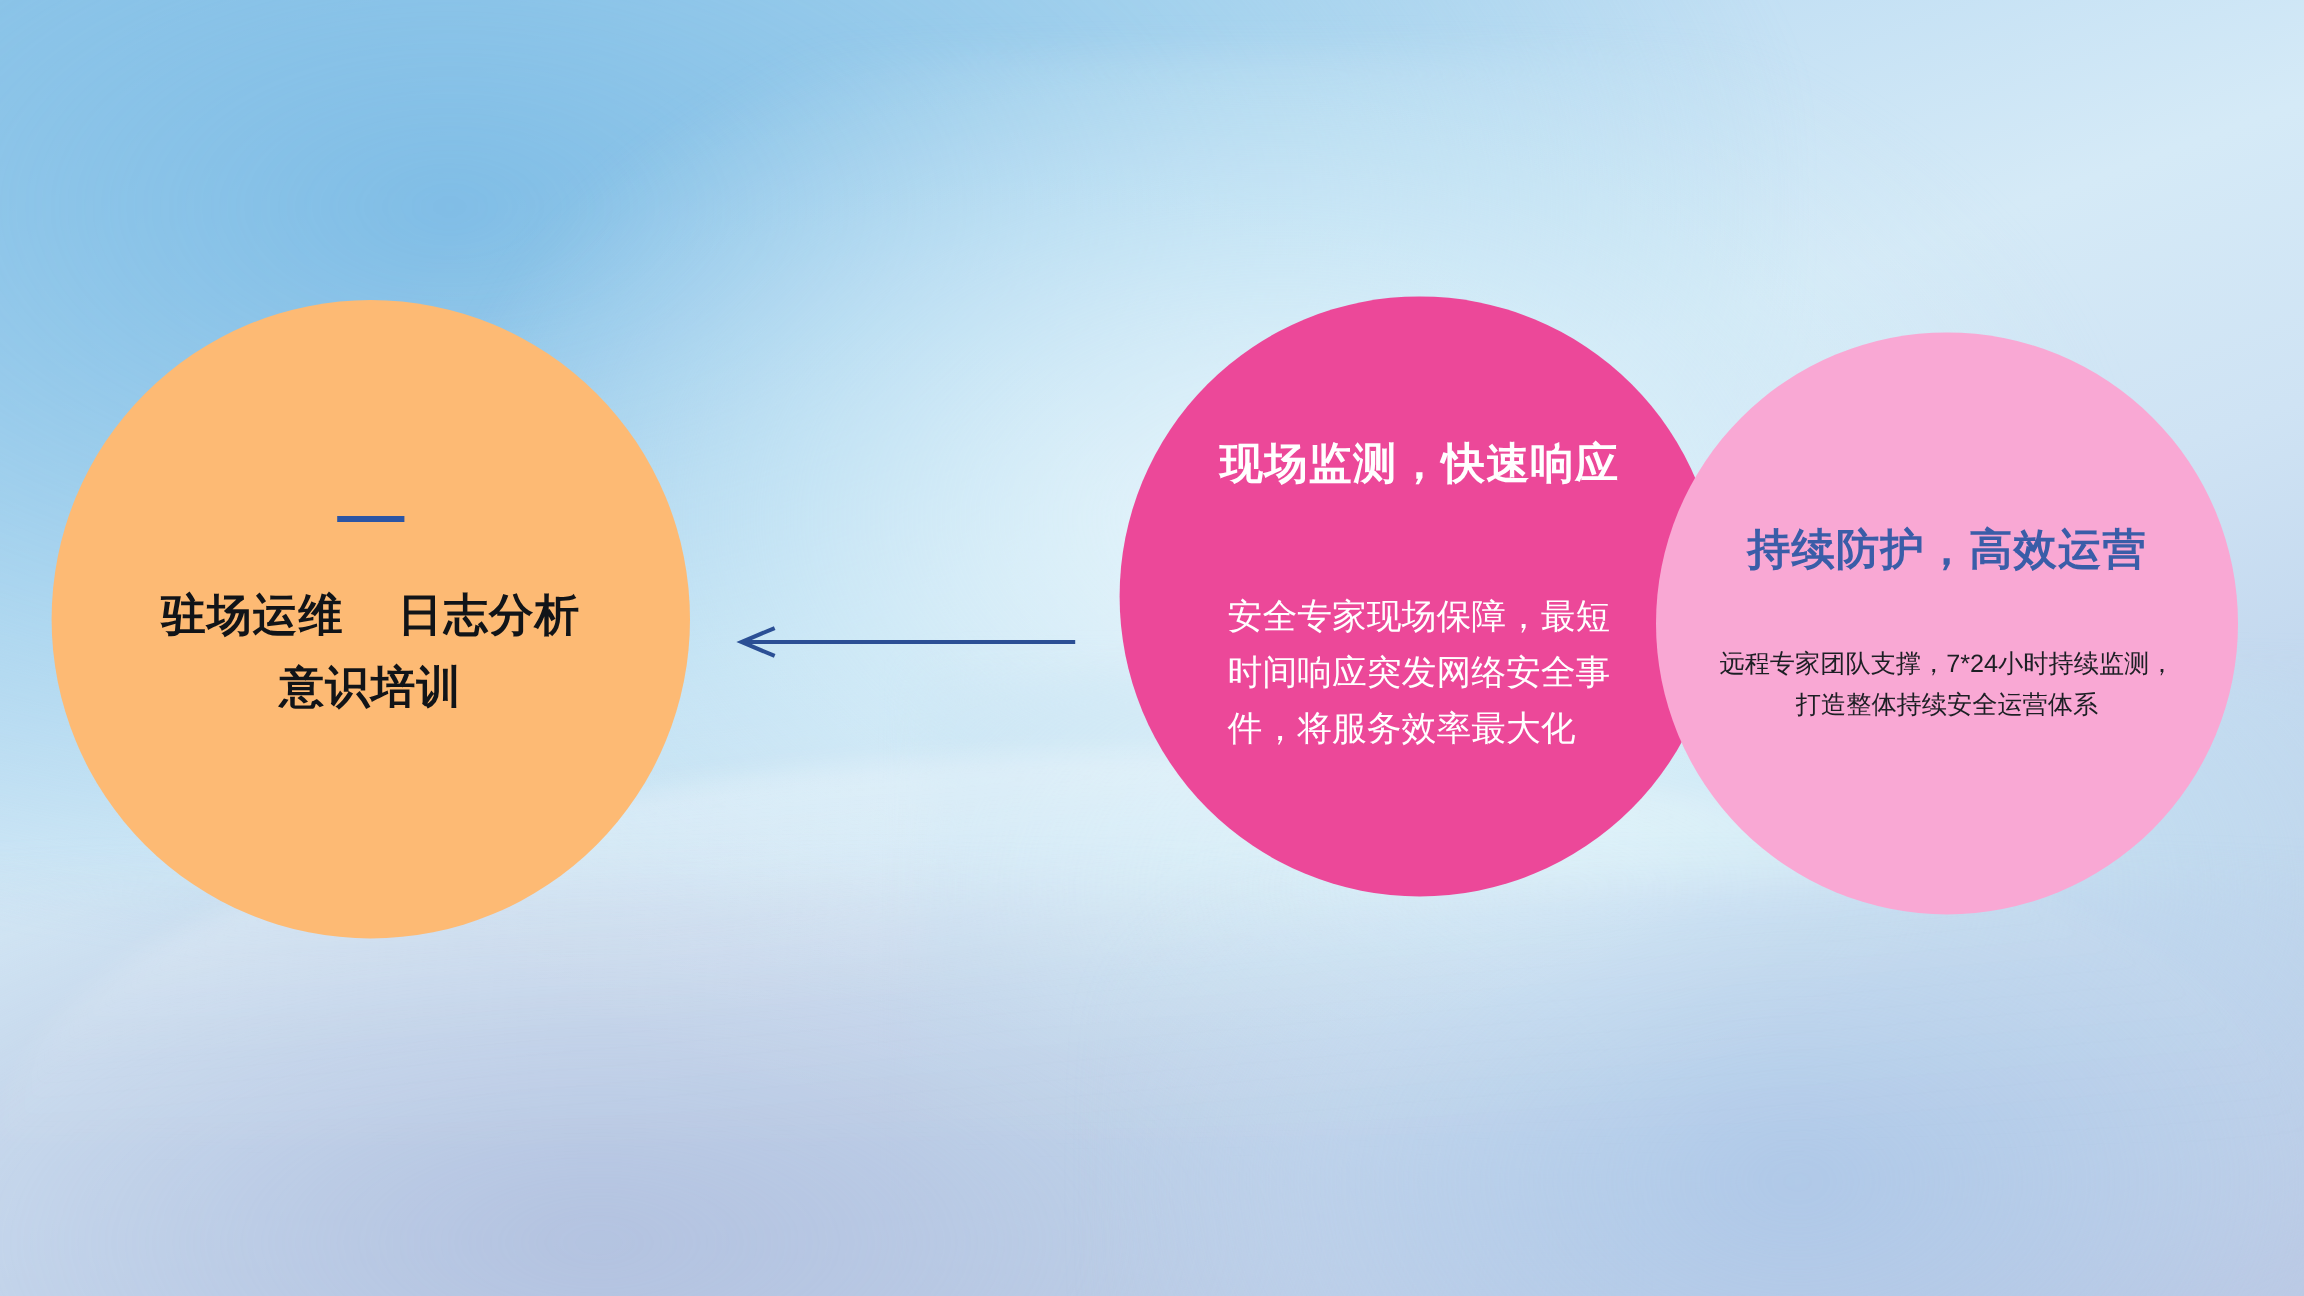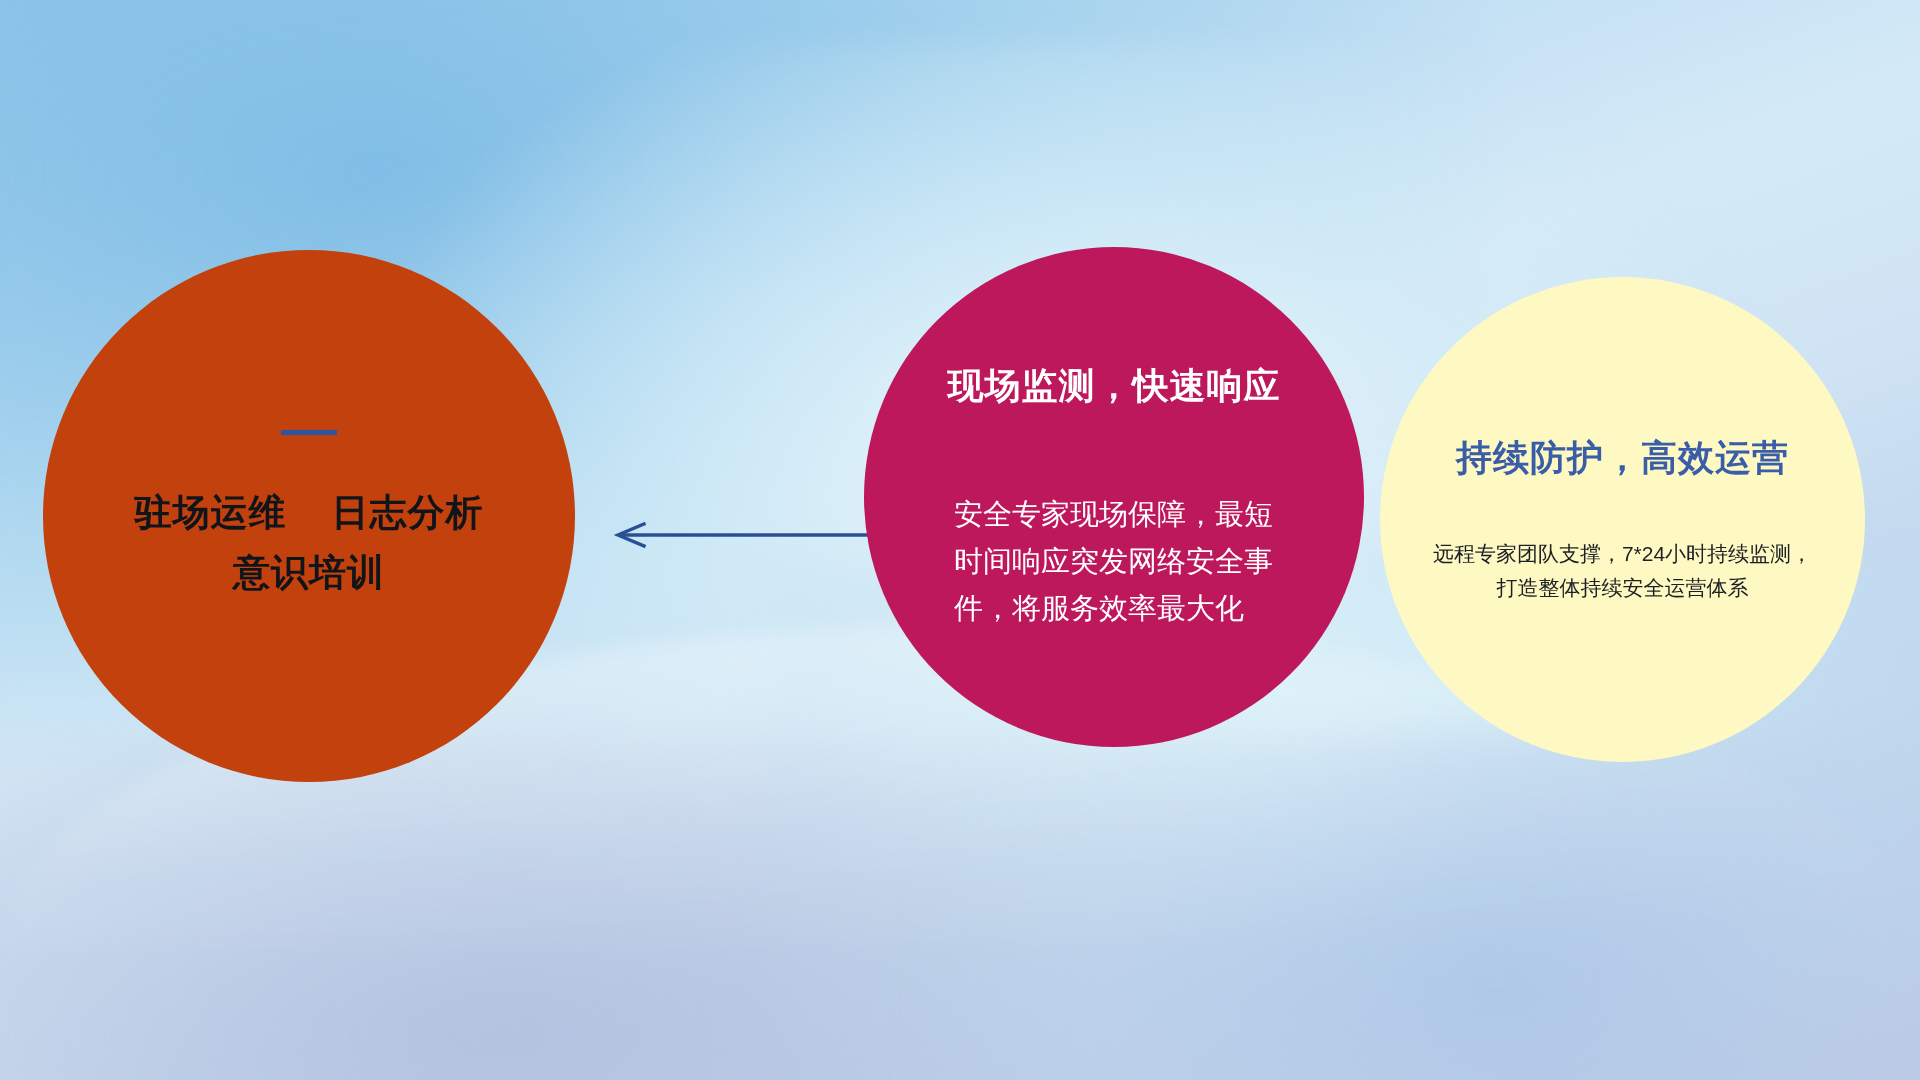--- a/index.html
+++ b/index.html
@@ -69,31 +69,31 @@
   }
 
   
   .circle{
     position:absolute; border-radius:50%;
     display:flex; flex-direction:column;
     align-items:center; justify-content:center;
   }
   #circle-left{
     left:43px; top:250px; width:532px; height:532px;
-    background:#c2410c;
+    background:#fdba74;
   }
   #circle-mid{
-    left:864px; top:247px; width:500px; height:500px;
-    background:#be185d;
+    left:933px; top:247px; width:500px; height:500px;
+    background:#ec4899;
     z-index:2;
     gap:24px;
   }
   #circle-right{
     left:1380px; top:277px; width:485px; height:485px;
-    background:#fef9c3;
+    background:#f9a8d4;
     z-index:3;
   }
 
   
   .dash{
     width:56px; height:5px; background:#2c55a4;
     margin-bottom:48px;
   }
   .left-lines{
     text-align:center; color:#111418;

